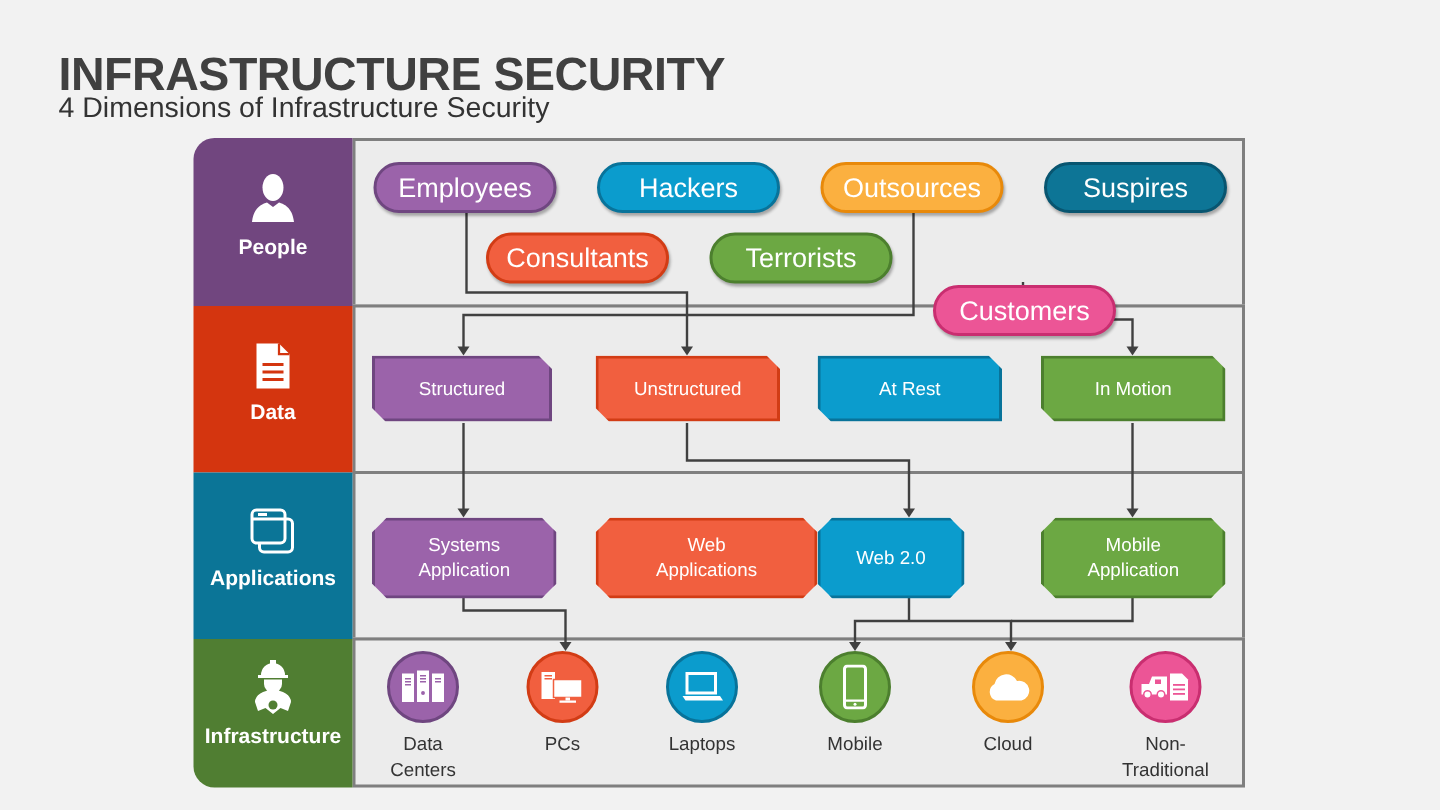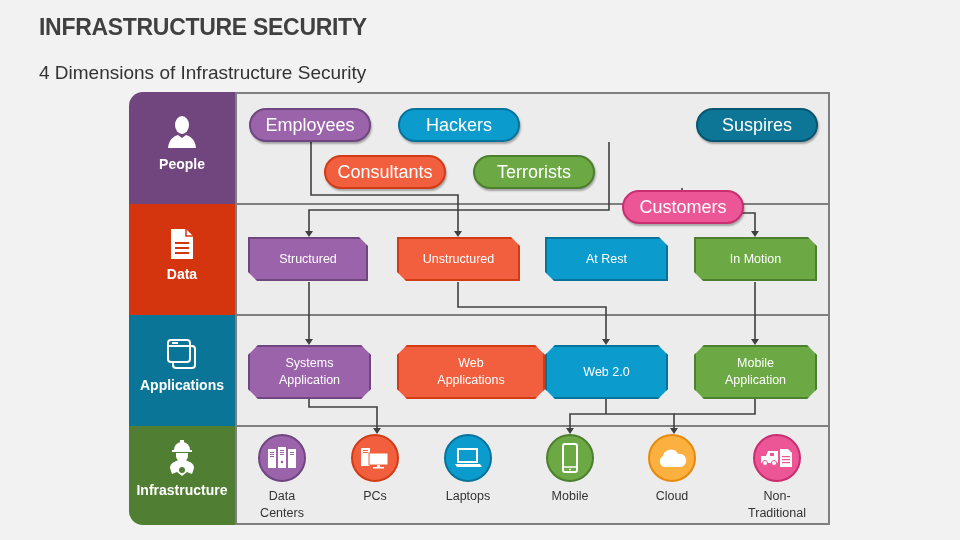--- a/index.html
+++ b/index.html
@@ -1,18 +1,18 @@
 <!DOCTYPE html>
 <html><head>
 <meta charset="utf-8">
 <style>
   html, body { margin:0; padding:0; }
   body { width:960px; height:540px; background:#f2f2f2; position:relative; overflow:hidden;
          font-family:"Liberation Sans", "DejaVu Sans", sans-serif; }
-  .title { position:absolute; left:39px; top:14px; font-size:23px; font-weight:bold; color:#404040; letter-spacing:-0.3px; }
+  .title { position:absolute; left:39px; top:32px; font-size:31px; font-weight:bold; color:#404040; letter-spacing:-0.3px; }
   .subtitle { position:absolute; left:39px; top:62px; font-size:19px; color:#333; }
   .frame { position:absolute; left:129px; top:92px; width:703px; height:433px; }
   .panel { position:absolute; left:106px; width:595px; background:#ececec; border:2px solid #7f7f7f; box-sizing:border-box; }
   .side { position:absolute; left:0; width:106px; color:#fff; text-align:center; font-weight:bold; font-size:14px; }
   .side .ico { display:block; margin:0 auto; }
   .side .lbl { display:block; }
   .pill { position:absolute; height:34px; border-radius:17px; color:#fff; font-size:18px; display:flex; align-items:center; justify-content:center; box-sizing:border-box; border:2px solid; box-shadow:1px 2px 2px rgba(0,0,0,0.3); }
   .tag { position:absolute; height:44px; color:#fff; font-size:12.5px; display:flex; align-items:center; justify-content:center; text-align:center; box-sizing:border-box; }
   .circle { position:absolute; width:48px; height:48px; border-radius:50%; box-sizing:border-box; border:2px solid; display:flex; align-items:center; justify-content:center; }
   .clabel { position:absolute; width:110px; text-align:center; font-size:12.5px; color:#333; line-height:17px; }
@@ -98,20 +98,23 @@
       <path d="M541 336 L549 336 L545 342 Z"></path>
     </g>
   </svg>
 
   <div class="pill" style="left: 120px; top: 16px; width: 122px; background: rgb(155, 99, 170); border-color: rgb(111, 70, 128);">
       <span>Employees</span>
     </div>
   <div class="pill" style="left: 269px; top: 16px; width: 122px; background: rgb(11, 156, 205); border-color: rgb(8, 115, 154);">
       <span>Hackers</span>
     </div>
+  <div class="pill" style="left: 418px; top: 16px; width: 122px; background: rgb(251, 176, 64); border-color: rgb(232, 137, 10);">
+      <span>Outsources</span>
+    </div>
   <div class="pill" style="left: 567px; top: 16px; width: 122px; background: rgb(13, 117, 150); border-color: rgb(8, 85, 112);">
       <span>Suspires</span>
     </div>
   <div class="pill" style="left: 195px; top: 63px; width: 122px; background: rgb(241, 95, 63); border-color: rgb(210, 60, 21);">
       <span>Consultants</span>
     </div>
   <div class="pill" style="left: 344px; top: 63px; width: 122px; background: rgb(108, 168, 67); border-color: rgb(76, 127, 46);">
       <span>Terrorists</span>
     </div>
   <div class="pill" style="left: 493px; top: 63px; width: 122px; background: rgb(236, 85, 150); border-color: rgb(201, 46, 112); margin-top: 35px;">
@@ -130,21 +133,21 @@
   <div class="tag data-tag" style="left: 565px; top: 145px; width: 123px; background: rgb(108, 168, 67); box-shadow: rgb(76, 127, 46) 0px 0px 0px 2px inset; clip-path: polygon(0px 0px, calc(100% - 9px) 0px, 100% 9px, 100% 100%, 9px 100%, 0px calc(100% - 9px)); filter: drop-shadow(rgba(0, 0, 0, 0.3) 1px 2px 1px);">
       <span>In Motion</span>
     </div>
 
   <div class="tag app-tag" style="left: 119px; top: 253px; width: 123px; height: 54px; background: rgb(155, 99, 170); box-shadow: rgb(111, 70, 128) 0px 0px 0px 2px inset; clip-path: polygon(10px 0px, calc(100% - 10px) 0px, 100% 10px, 100% calc(100% - 10px), calc(100% - 10px) 100%, 10px 100%, 0px calc(100% - 10px), 0px 10px); line-height: 17px;">
       <span><span>Systems</span><br><span>Application</span></span>
     </div>
   <div class="tag app-tag" style="left: 268px; top: 253px; width: 148px; height: 54px; background: rgb(241, 95, 63); box-shadow: rgb(210, 60, 21) 0px 0px 0px 2px inset; clip-path: polygon(10px 0px, calc(100% - 10px) 0px, 100% 10px, 100% calc(100% - 10px), calc(100% - 10px) 100%, 10px 100%, 0px calc(100% - 10px), 0px 10px); line-height: 17px;">
       <span><span>Web</span><br><span>Applications</span></span>
     </div>
-  <div class="tag app-tag" style="left: 416px; top: 253px; width: 123px; height: 54px; background: rgb(11, 156, 205); box-shadow: rgb(8, 115, 154) 0px 0px 0px 2px inset; clip-path: polygon(10px 0px, calc(100% - 10px) 0px, 100% 10px, 100% calc(100% - 10px), calc(100% - 10px) 100%, 10px 100%, 0px calc(100% - 10px), 0px 10px); line-height: 17px;">
+  <div class="tag app-tag" style="left: 416px; top: 253px; width: 98px; height: 54px; background: rgb(11, 156, 205); box-shadow: rgb(8, 115, 154) 0px 0px 0px 2px inset; clip-path: polygon(10px 0px, calc(100% - 10px) 0px, 100% 10px, 100% calc(100% - 10px), calc(100% - 10px) 100%, 10px 100%, 0px calc(100% - 10px), 0px 10px); line-height: 17px;">
       <span>Web 2.0</span>
     </div>
   <div class="tag app-tag" style="left: 565px; top: 253px; width: 123px; height: 54px; background: rgb(108, 168, 67); box-shadow: rgb(76, 127, 46) 0px 0px 0px 2px inset; clip-path: polygon(10px 0px, calc(100% - 10px) 0px, 100% 10px, 100% calc(100% - 10px), calc(100% - 10px) 100%, 10px 100%, 0px calc(100% - 10px), 0px 10px); line-height: 17px;">
       <span><span>Mobile</span><br><span>Application</span></span>
     </div>
 
   <div class="circle" style="left: 129px; top: 342px; background: rgb(155, 99, 170); border-color: rgb(111, 70, 128);">
     <svg width="30" height="24" viewBox="0 0 30 24">
       <rect x="1" y="3" width="8" height="19" fill="#fff"></rect>
         <rect x="11" y="1" width="8" height="21" fill="#fff"></rect>

